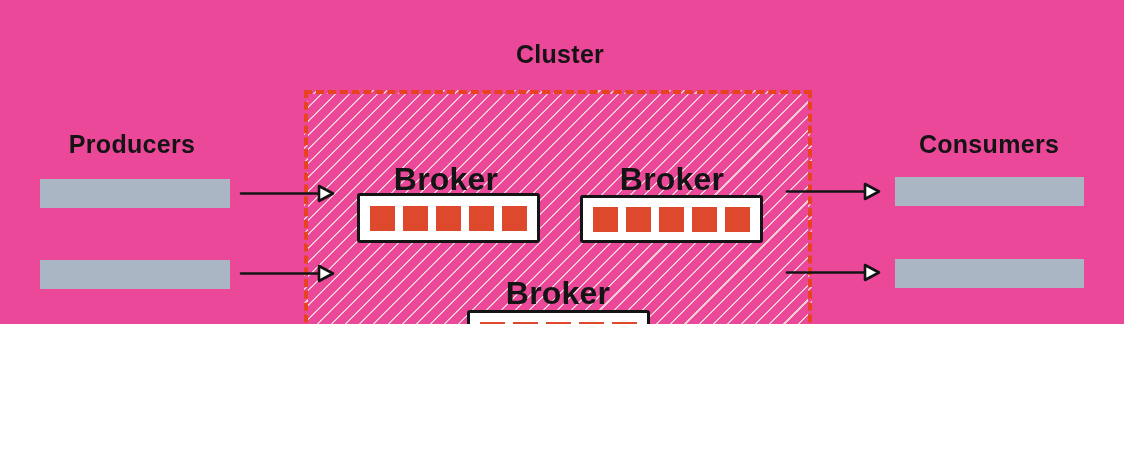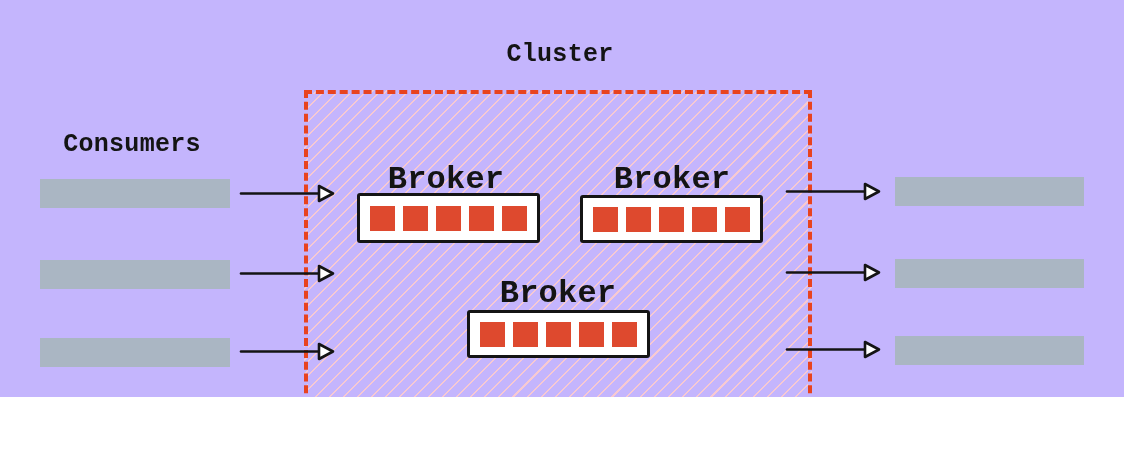--- a/index.html
+++ b/index.html
@@ -4,25 +4,24 @@
 <style>
   html, body {
     margin: 0;
     padding: 0;
     background: #ffffff;
     font-family: "Liberation Sans", sans-serif;
   }
   .canvas {
     position: relative;
     width: 1124px;
-    height: 397px;
-    background: #c4b5fd;
+    height: 324px;
+    background: #ec4899;
     overflow: hidden;
     color: #111111;
-    font-family: Liberation Mono, monospace;
   }
   .big-label {
     position: absolute;
     transform: translateX(-50%);
     font-size: 25px;
     font-weight: 600;
     letter-spacing: 0.3px;
     white-space: nowrap;
     color: #141414;
   }
@@ -82,25 +81,26 @@
   }
 </style>
 </head>
 <body>
 
 <div class="canvas">
 
   <div class="big-label" style="left:560px; top:40px;">Cluster</div>
   <div class="cluster-box"></div>
 
-  <div class="big-label" style="left:132px; top:130px;">Consumers</div>
+  <div class="big-label" style="left:132px; top:130px;">Producers</div>
   <div class="bar producer" style="top:179px;"></div>
   <div class="bar producer" style="top:260px;"></div>
   <div class="bar producer" style="top:338px;"></div>
 
+  <div class="big-label" style="left:989px; top:130px;">Consumers</div>
   <div class="bar consumer" style="top:177px;"></div>
   <div class="bar consumer" style="top:259px;"></div>
   <div class="bar consumer" style="top:336px;"></div>
 
   <svg class="arrow" style="left:240px; top:183px;" width="95" height="21" viewBox="0 0 95 21">
     <line x1="1" y1="10.5" x2="80" y2="10.5" stroke="#141414" stroke-width="2.6" stroke-linecap="round"></line>
     <polygon points="79,3 93,10.5 79,18" fill="#ffffff" stroke="#141414" stroke-width="2.6" stroke-linejoin="round"></polygon>
   </svg>
   <svg class="arrow" style="left:240px; top:263px;" width="95" height="21" viewBox="0 0 95 21">
     <line x1="1" y1="10.5" x2="80" y2="10.5" stroke="#141414" stroke-width="2.6" stroke-linecap="round"></line>

